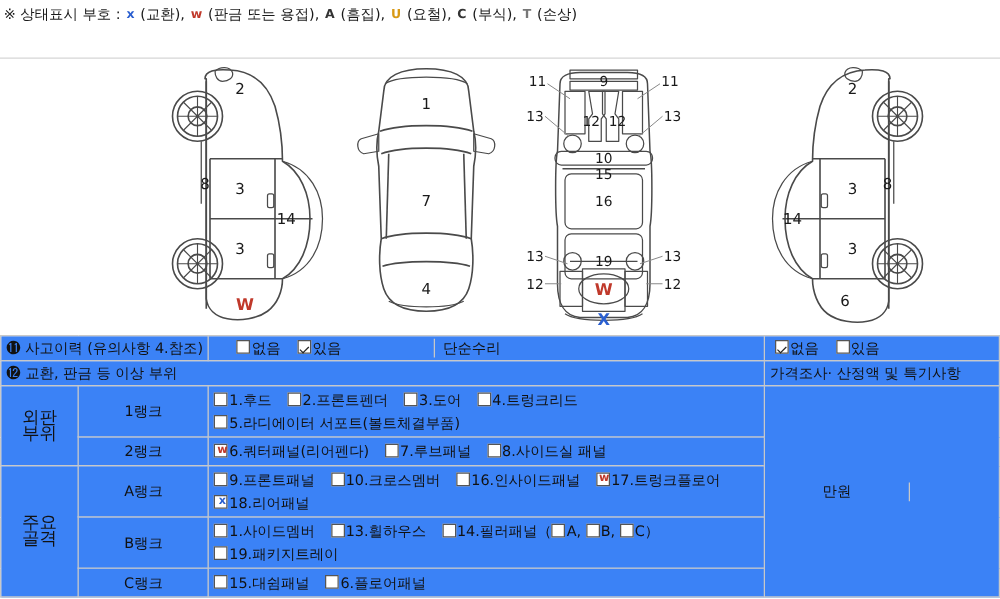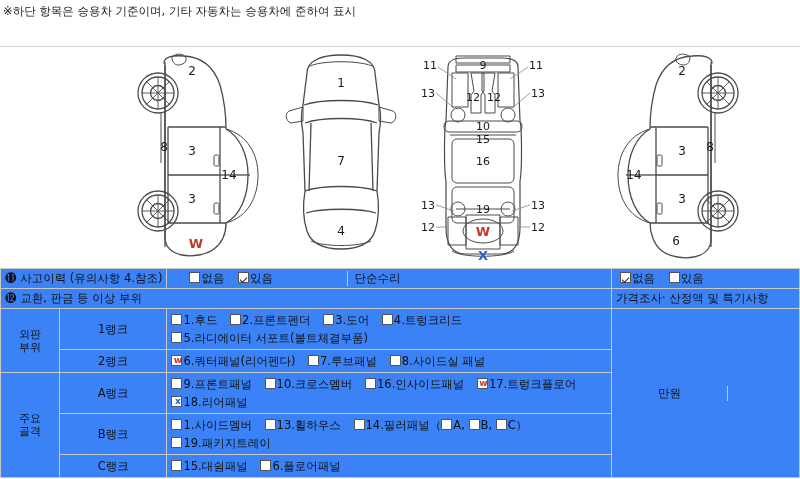--- a/index.html
+++ b/index.html
@@ -44,21 +44,21 @@
   }
   table.grid td {
     border: 1px solid #c8c8c8;
     padding: 2px 4px;
     vertical-align: middle;
     background: #3b82f6;
   }
   .hdr-label { white-space: nowrap; }
   .vlabel {
     text-align: center; width: 34px; white-space: nowrap;
-    line-height: 13px; font-size: 11px;
+    line-height: 13px; font-size: 14px;
   }
   .rank { text-align: center; width: 62px; white-space: nowrap; }
   .items { padding-left: 6px; line-height: 18px; }
   .items .it { display: inline-block; margin-right: 9px; white-space: nowrap; }
   .note-col { width: 188px; }
   .note-col-inner {
     display: flex; height: 100%; width: 100%;
   }
   .amount-cell {
     flex: 0 0 116px; display: flex; align-items: center; justify-content: center;
@@ -91,21 +91,34 @@
 
   
   text { font-family: "DejaVu Sans", "Liberation Sans", sans-serif; }
 </style>
 </head>
 <body>
 
 <div id="page">
 
   <div class="notes">
-    <span class="ln">※하단 항목은 승용차 기준이며, 기타 자동차는 승용차에 준하여 표시</span>
+    <span class="ln">
+      <span>※ 상태표시 부호 : </span><span class="sym sym-x">x</span>
+      <span>(교환),</span>
+      <span class="sym sym-w">w</span>
+      <span>(판금 또는 용접),</span>
+      <span class="sym sym-a">A</span>
+      <span>(흠집),</span>
+      <span class="sym sym-u">U</span>
+      <span>(요철),</span>
+      <span class="sym sym-c">C</span>
+      <span>(부식),</span>
+      <span class="sym sym-t">T</span>
+      <span>(손상)</span>
+    </span>
   </div>
 
   <div class="diagram-band">
 
     <div class="car" style="left:128px; top:4px;">
       <svg width="150" height="210" viewBox="0 0 150 210">
         <g fill="none" stroke="#4a4a4a" stroke-width="1.3" stroke-linejoin="round">
 
           <path d="M36 12 C36 6, 44 4, 56 5 C74 6, 86 16, 92 34
                    C96 48, 98 62, 98 78

